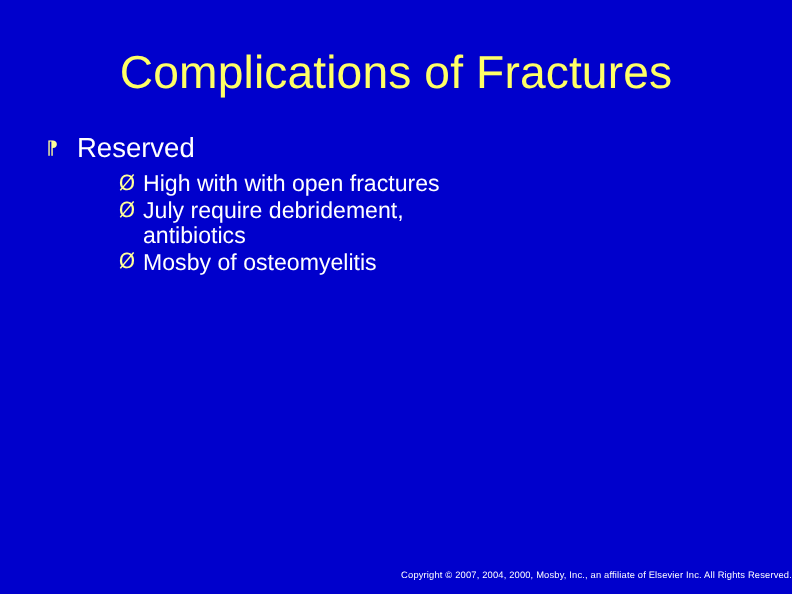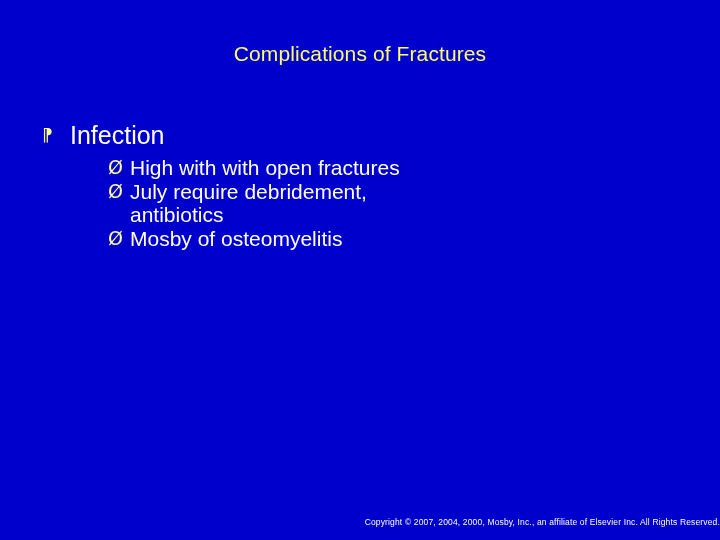--- a/index.html
+++ b/index.html
@@ -20,21 +20,21 @@
     background: #0000cc;
     box-sizing: border-box;
   }
   .slide-title {
     position: absolute;
     top: 42px;
     left: 0;
     width: 720px;
     text-align: center;
     color: #ffff66;
-    font-size: 21px;
+    font-size: 42px;
     font-weight: normal;
     letter-spacing: 0.1px;
     white-space: nowrap;
   }
   .body-block {
     position: absolute;
     top: 120px;
     left: 40px;
     width: 640px;
   }
@@ -100,21 +100,21 @@
 <body>
 
 <div class="slide">
 
   <div class="slide-title">Complications of Fractures</div>
 
   <div class="body-block">
 
     <div class="level1">
       <span class="bullet-mark">⁋</span>
-      <span class="level1-text">Infection</span>
+      <span class="level1-text">Reserved</span>
     </div>
 
     <div class="sub-list">
 
       <div class="level2">
         <span class="bullet-mark2">Ø</span>
         <span class="level2-text">High with with open fractures</span>
       </div>
 
       <div class="level2">

